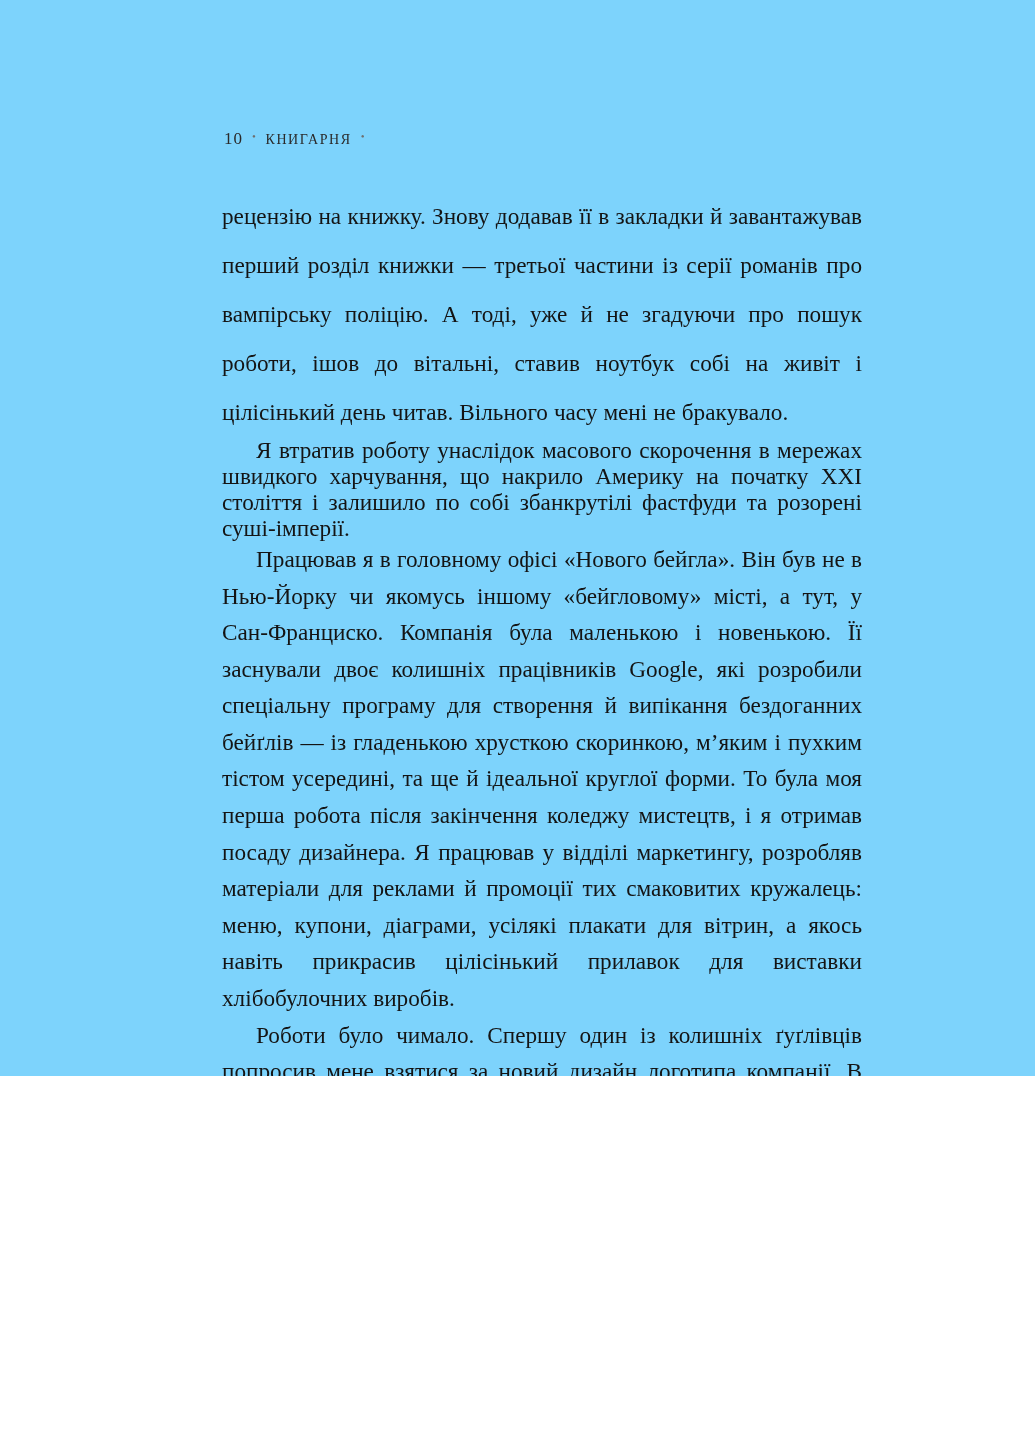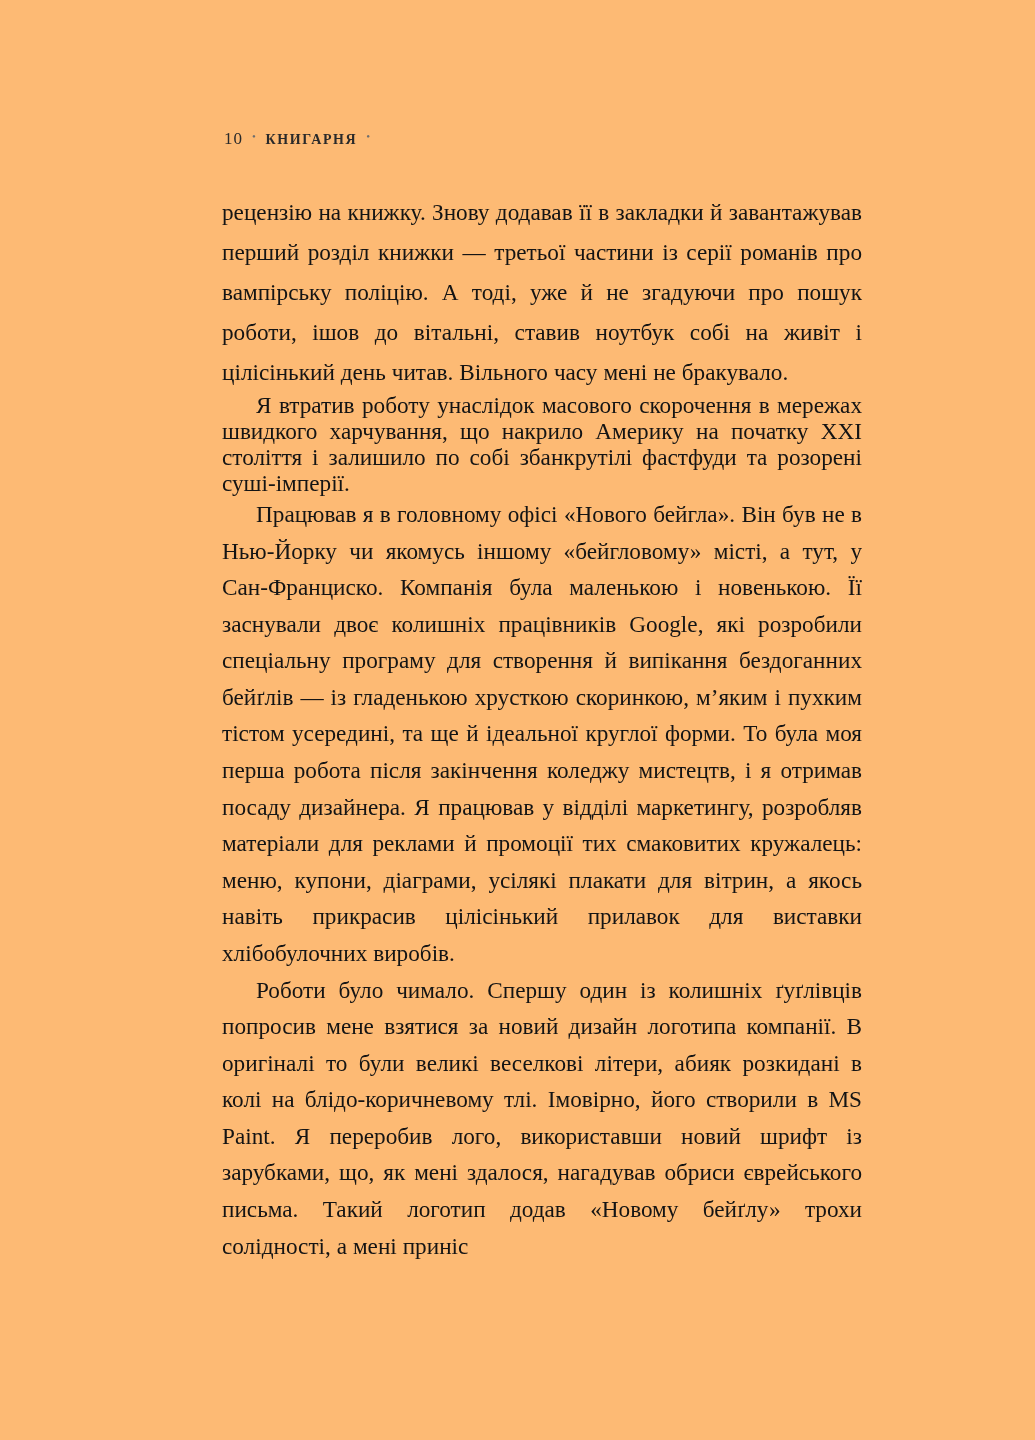--- a/index.html
+++ b/index.html
@@ -4,22 +4,22 @@
 <style>
   html, body {
     margin: 0;
     padding: 0;
     background: #ffffff;
   }
 
   .page {
     position: relative;
     width: 1035px;
-    height: 1440px;
-    background: #fdba74;
+    height: 1076px;
+    background: #7dd3fc;
     overflow: hidden;
     font-family: "Liberation Serif", "DejaVu Serif", serif;
     color: #141414;
     -webkit-font-smoothing: antialiased;
   }
 
   
   .running-head {
     position: absolute;
     left: 224px;
@@ -34,21 +34,20 @@
   }
   .running-head .folio {
     font-size: 17px;
     letter-spacing: 1px;
   }
   .running-head .chapter {
     font-variant: small-caps;
     text-transform: lowercase;
     font-size: 20px;
     letter-spacing: 1.6px;
-    font-weight: bold;
   }
   .running-head .dot {
     font-size: 11px;
     color: #6e6e6e;
     position: relative;
     top: -4px;
   }
 
   
   .textblock {
@@ -80,19 +79,19 @@
 <div class="page">
 
   <div class="running-head">
     <span class="folio">10</span>
     <span class="dot">•</span>
     <span class="chapter">Книгарня</span>
     <span class="dot">•</span>
   </div>
 
   <div class="textblock">
-      <p class="para" style="font-size: 23.22px; line-height: 40px;">рецензію на книжку. Знову додавав її в закладки й завантажував перший розділ книжки — третьої частини із серії романів про вампірську поліцію. А тоді, уже й не згадуючи про пошук роботи, ішов до вітальні, ставив ноутбук собі на живіт і цілісінький день читав. Вільного часу мені не бракувало.</p>
+      <p class="para" style="font-size: 23.22px; line-height: 49px;">рецензію на книжку. Знову додавав її в закладки й завантажував перший розділ книжки — третьої частини із серії романів про вампірську поліцію. А тоді, уже й не згадуючи про пошук роботи, ішов до вітальні, ставив ноутбук собі на живіт і цілісінький день читав. Вільного часу мені не бракувало.</p>
       <p class="para indent" style="font-size: 23.22px; line-height: 26px;">Я втратив роботу унаслідок масового скорочення в мережах швидкого харчування, що накрило Америку на початку XXI століття і залишило по собі збанкрутілі фастфуди та розорені суші-імперії.</p>
       <p class="para indent" style="font-size: 23.22px; line-height: 36.58px;">Працював я в головному офісі «Нового бейгла». Він був не в Нью-Йорку чи якомусь іншому «бейгловому» місті, а тут, у Сан-Франциско. Компанія була маленькою і новенькою. Її заснували двоє колишніх працівників <span class="it">Google</span>, які розробили спеціальну програму для створення й випікання бездоганних бейґлів — із гладенькою хрусткою скоринкою, м’яким і пухким тістом усередині, та ще й ідеальної круглої форми. То була моя перша робота після закінчення коледжу мистецтв, і я отримав посаду дизайнера. Я працював у відділі маркетингу, розробляв матеріали для реклами й промоції тих смаковитих кружалець: меню, купони, діаграми, усілякі плакати для вітрин, а якось навіть прикрасив цілісінький прилавок для виставки хлібобулочних виробів.</p>
       <p class="para indent" style="font-size: 23.22px; line-height: 36.58px;">Роботи було чимало. Спершу один із колишніх ґуґлівців попросив мене взятися за новий дизайн логотипа компанії. В оригіналі то були великі веселкові літери, абияк розкидані в колі на блідо-коричневому тлі. Імовірно, його створили в <span class="it">MS Paint</span>. Я переробив лого, використавши новий шрифт із зарубками, що, як мені здалося, нагадував обриси єврейського письма. Такий логотип додав «Новому бейґлу» трохи солідності, а мені приніс</p>
     </div>
 
 </div>
 
 </body></html>

